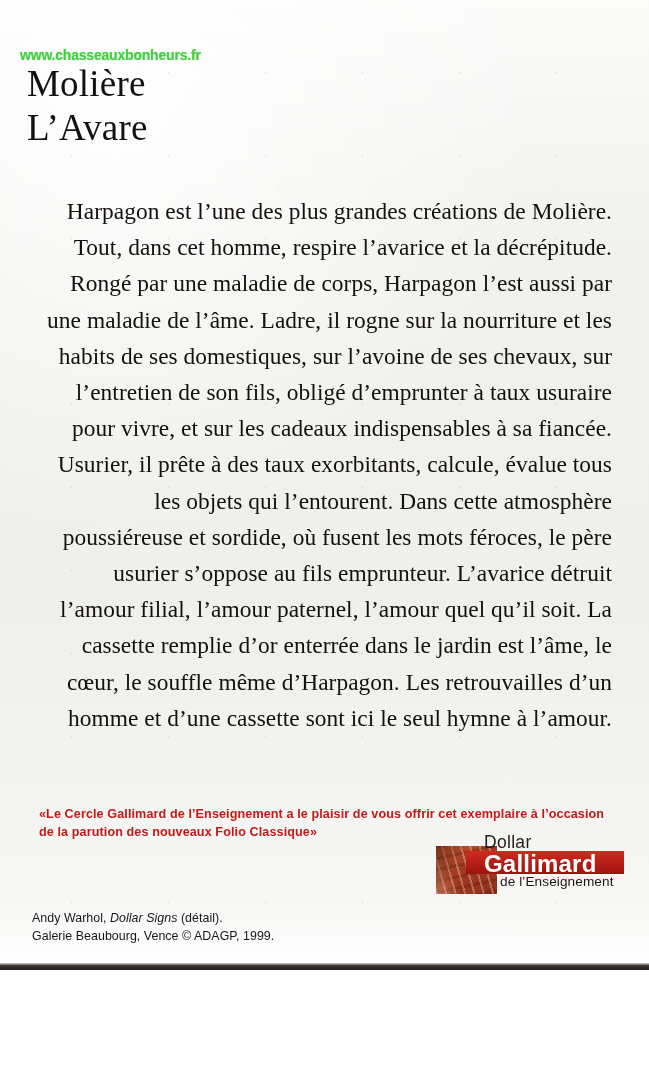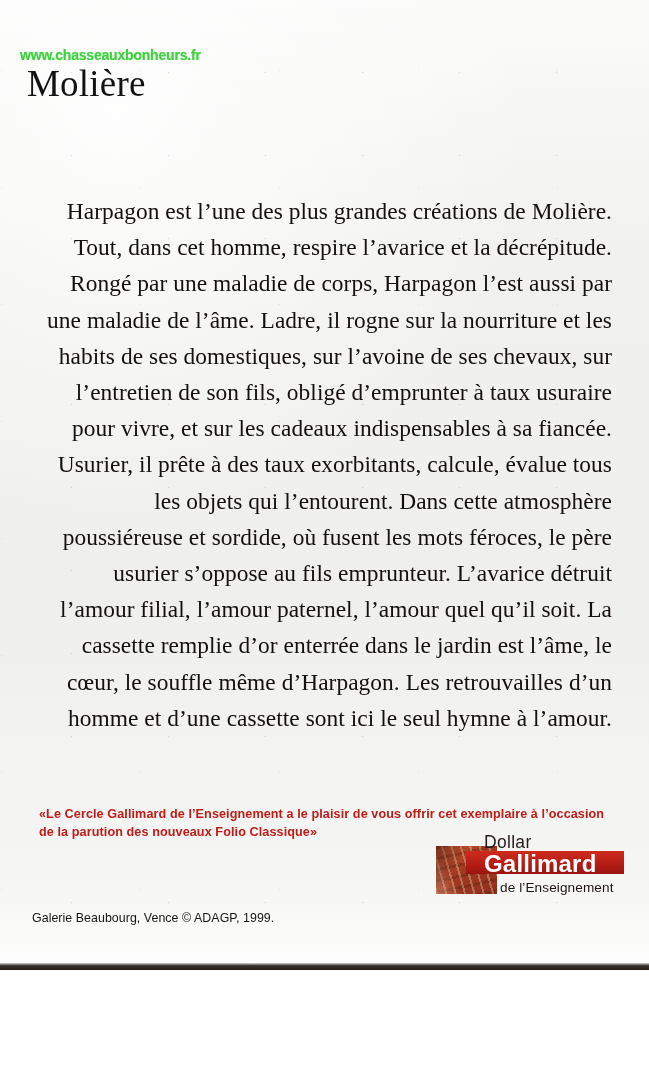--- a/index.html
+++ b/index.html
@@ -152,21 +152,21 @@
     font-size: 24px;
     font-weight: 700;
     color: #ffffff;
     letter-spacing: 0.2px;
     line-height: 24px;
     z-index: 5;
   }
   .enseignement-word {
     position: absolute;
     left: 64px;
-    top: 48px;
+    top: 42px;
     font-family: "Liberation Sans", sans-serif;
     font-size: 13.6px;
     color: #1d1715;
     letter-spacing: 0.1px;
     z-index: 5;
     white-space: nowrap;
     text-align: center;
   }
 
   .credit {
@@ -231,35 +231,37 @@
 <body>
 
 <div class="cover">
 
   <div class="speckle"></div>
 
   <div class="watermark">www.chasseauxbonheurs.fr</div>
 
   <div class="titleblock">
     <div class="author">Molière</div>
+    <div class="work">L’Avare</div>
   </div>
 
   <div class="blurb">Harpagon est l’une des plus grandes créations de Molière. Tout, dans cet homme, respire l’avarice et la décrépitude. Rongé par une maladie de corps, Harpagon l’est aussi par une maladie de l’âme. Ladre, il rogne sur la nourriture et les habits de ses domestiques, sur l’avoine de ses chevaux, sur l’entretien de son fils, obligé d’emprunter à taux usuraire pour vivre, et sur les cadeaux indispensables à sa fiancée. Usurier, il prête à des taux exorbitants, calcule, évalue tous les objets qui l’entourent. Dans cette atmosphère poussiéreuse et sordide, où fusent les mots féroces, le père usurier s’oppose au fils emprunteur. L’avarice détruit l’amour filial, l’amour paternel, l’amour quel qu’il soit. La cassette remplie d’or enterrée dans le jardin est l’âme, le cœur, le souffle même d’Harpagon. Les retrouvailles d’un homme et d’une cassette sont ici le seul hymne à l’amour.</div>
 
   <div class="promo">«Le Cercle Gallimard de l’Enseignement a le plaisir de vous offrir cet exemplaire à l’occasion de la parution des nouveaux Folio Classique»</div>
 
   <div class="cercle-logo">
     <div class="cercle-art"></div>
     <div class="gallimard-band"></div>
     <div class="cercle-word">Dollar</div>
     <div class="gallimard-word">Gallimard</div>
     <div class="enseignement-word">de l’Enseignement</div>
   </div>
 
   <div class="credit">
+    <div><span>Andy Warhol, </span><i>Dollar Signs</i><span> (détail).</span></div>
     <div>Galerie Beaubourg, Vence © ADAGP, 1999.</div>
   </div>
 
   <div class="folio-logo">
     <div class="folio-word">folio</div>
     <div class="folio-mark">
       <svg width="56" height="56" viewBox="0 0 56 56" aria-hidden="true">
         <polygon points="15,1 55,1 55,37 41,55 1,55 1,19" fill="#4b47a0"></polygon>
         <rect x="16" y="11" width="24" height="34" fill="#f0f0ee" stroke="#6f6bb5" stroke-width="1.2"></rect>
       </svg>

